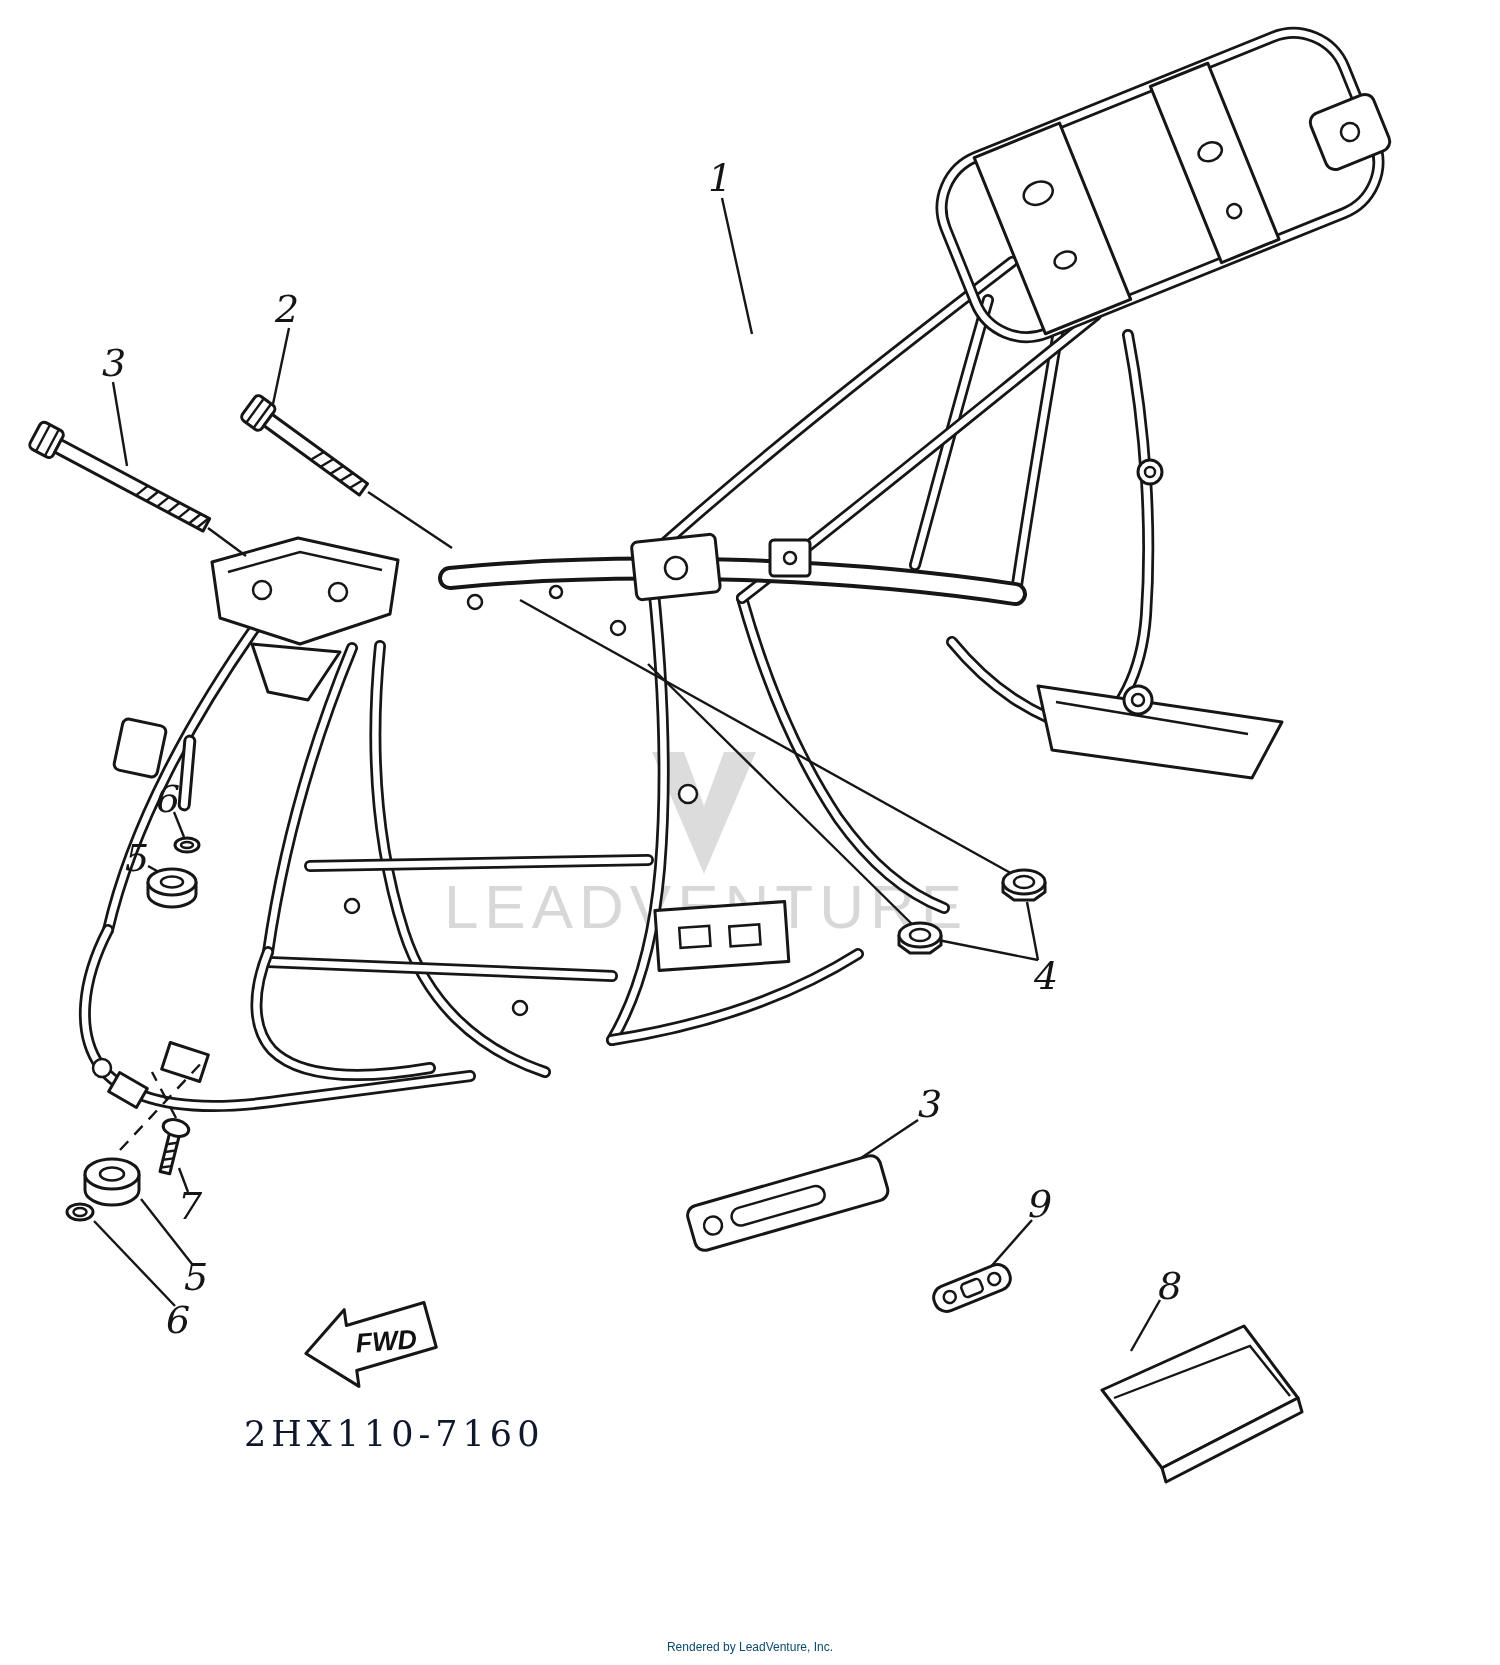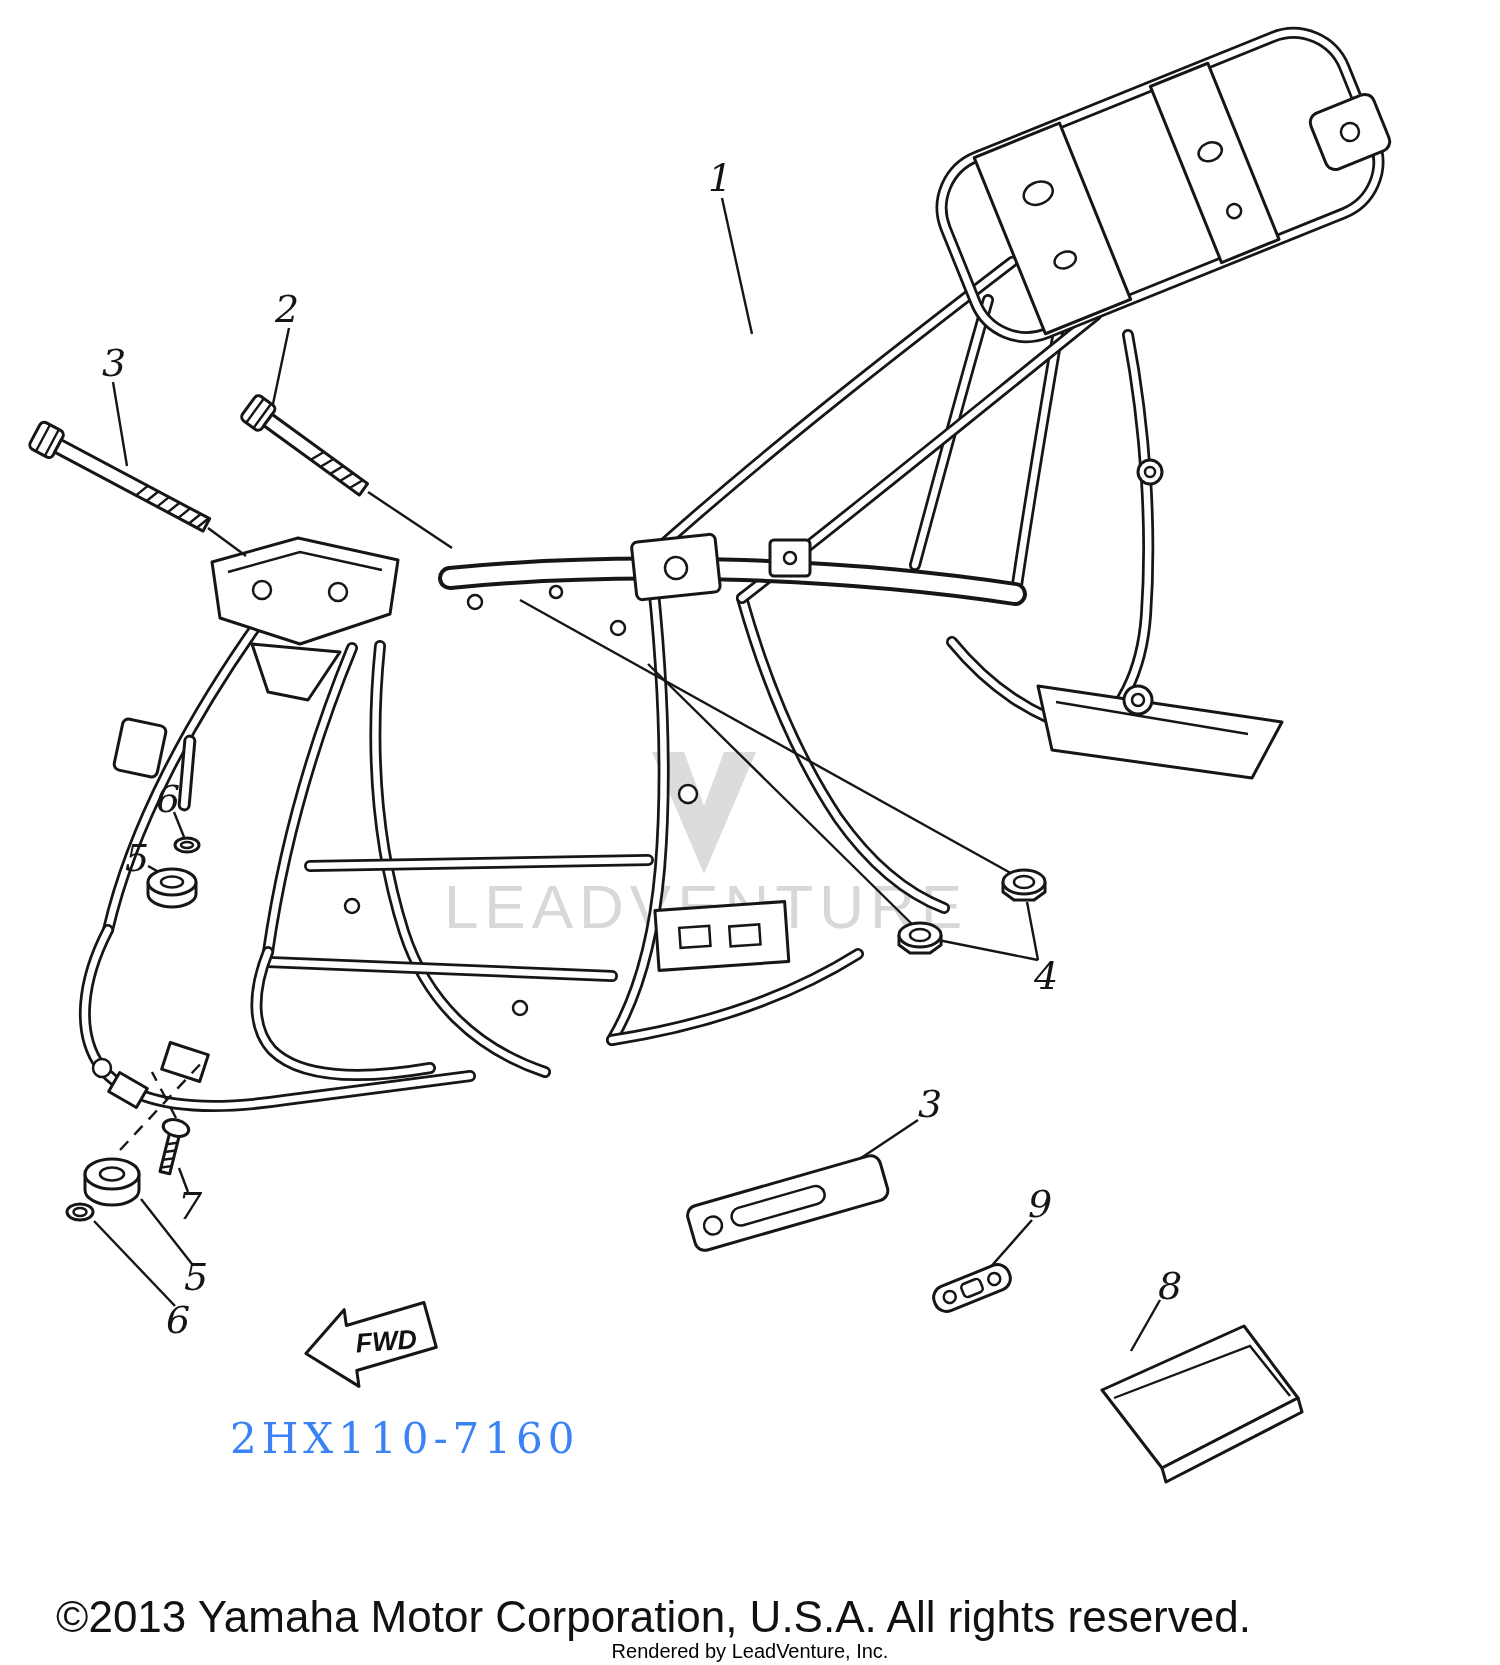--- a/index.html
+++ b/index.html
@@ -15,25 +15,25 @@
   .part{fill:#ffffff;stroke:#161616;stroke-width:3;stroke-linejoin:round;}
   .hole{fill:#ffffff;stroke:#161616;stroke-width:2.5;}
   .ln  {fill:none;stroke:#161616;stroke-width:2.4;}
   .dash{stroke-dasharray:12 9;}
 
   .wm-text{font-family:"Liberation Sans",sans-serif;font-size:62px;letter-spacing:6px;fill:#d8d8d8;}
   .fwd-text{font-family:"Liberation Sans",sans-serif;font-size:27px;font-weight:bold;font-style:italic;fill:#111;}
 
   .callout{position:absolute;transform:translate(-50%,-50%);
            font-family:"DejaVu Serif",serif;font-style:italic;font-size:38px;color:#151515;}
-  .part-code{position:absolute;left:230px;top:1414px;
-             font-family:"DejaVu Serif",serif;font-size:42px;letter-spacing:5px;color:#3b82f6;}
+  .part-code{position:absolute;left:244px;top:1414px;
+             font-family:"DejaVu Serif",serif;font-size:35px;letter-spacing:5px;color:#0f172a;}
   .copyright{position:absolute;left:56px;top:1592px;font-size:44px;color:#111;white-space:nowrap;}
   .rendered-by{position:absolute;left:50%;top:1640px;transform:translateX(-50%);
-               font-size:20px;color:#000000;}
+               font-size:12px;color:#0c4a6e;}
 </style>
 </head>
 <body>
 
 <div class="page">
 
   <svg class="drawing-svg" width="1500" height="1665" viewBox="0 0 1500 1665">
 
     <g>
       <path d="M 652,752 L 704,874 L 756,752 L 724,752 L 704,806 L 684,752 Z" fill="#dcdcdc"></path>
@@ -273,16 +273,15 @@
   <div class="callout" style="left:168px;top:799px">6</div>
   <div class="callout" style="left:190px;top:1206px">7</div>
   <div class="callout" style="left:196px;top:1277px">5</div>
   <div class="callout" style="left:178px;top:1320px">6</div>
   <div class="callout" style="left:1170px;top:1286px">8</div>
   <div class="callout" style="left:1040px;top:1204px">9</div>
   <div class="callout" style="left:930px;top:1104px">3</div>
 
   <div class="part-code">2HX110-7160</div>
 
-  <div class="copyright">©2013 Yamaha Motor Corporation, U.S.A. All rights reserved.</div>
   <div class="rendered-by">Rendered by LeadVenture, Inc.</div>
 
 </div>
 
 </body></html>

